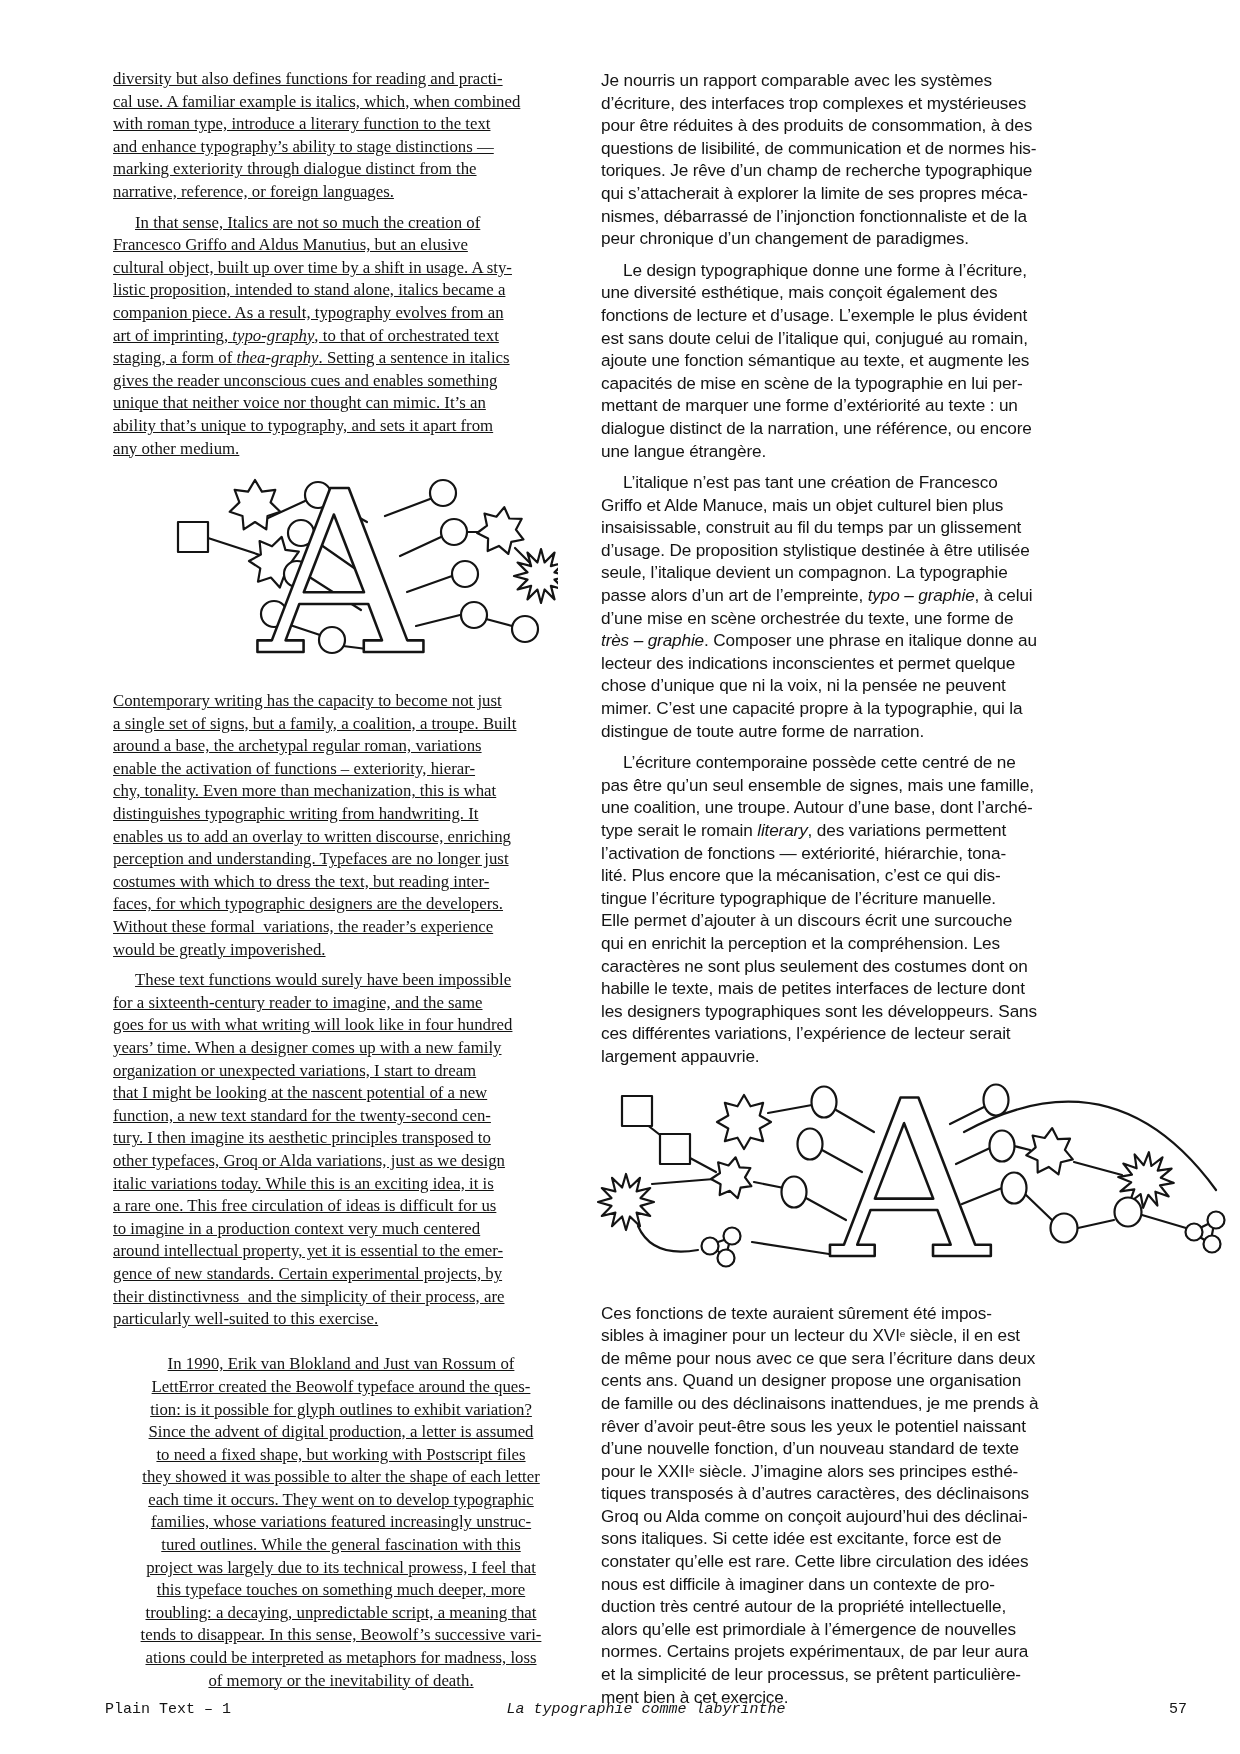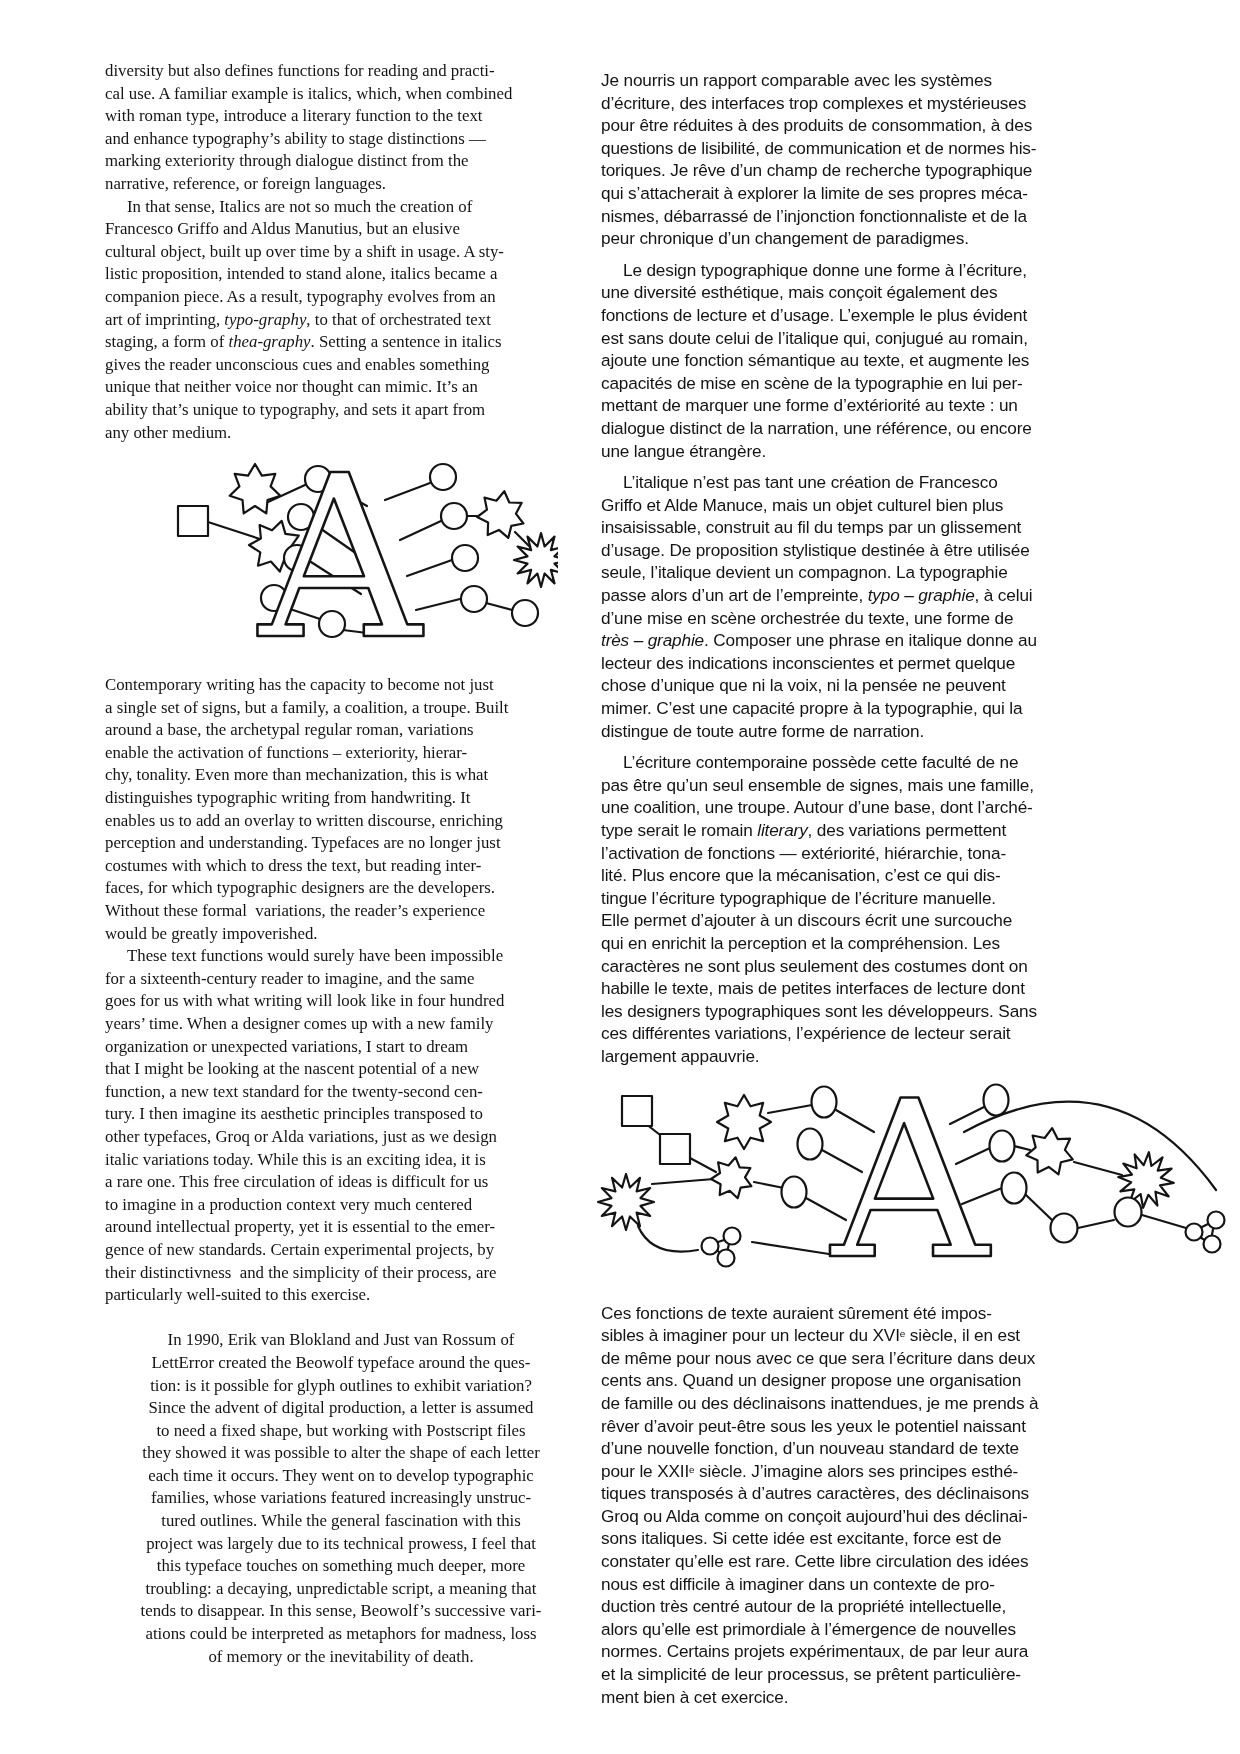--- a/index.html
+++ b/index.html
@@ -9,21 +9,21 @@
     background:#ffffff;
     color:#141414;
     overflow:hidden;
   }
   .col{position:absolute;top:60px;}
   .col-left{left:105px;width:472px;}
   .col-right{left:592px;width:556px;}
   .col-left p{
     font-family:"Liberation Serif",serif;
     font-size:16.8px;line-height:22.6px;
-    margin:0;white-space:pre-wrap;
+    margin:8px;white-space:pre-wrap;text-decoration:underline;
   }
   .col-right p{
     font-family:"Liberation Sans",sans-serif;
     font-size:17.2px;line-height:22.6px;
     letter-spacing:-0.15px;
     margin:9px;white-space:pre-wrap;
   }
   p.indent{text-indent:22px;}
   p.gap{margin-top:22.6px;text-align:center;}
   em{font-style:italic;}
@@ -187,21 +187,21 @@
 insaisissable, construit au fil du temps par un glissement
 d’usage. De proposition stylistique destinée à être utilisée
 seule, l’italique devient un compagnon. La typographie
 passe alors d’un art de l’empreinte, </span><em>typo – graphie</em><span>, à celui
 d’une mise en scène orchestrée du texte, une forme de
 </span><em>très – graphie</em><span>. Composer une phrase en italique donne au
 lecteur des indications inconscientes et permet quelque
 chose d’unique que ni la voix, ni la pensée ne peuvent
 mimer. C’est une capacité propre à la typographie, qui la
 distingue de toute autre forme de narration.</span></p>
-        <p class="para indent"><span>L’écriture contemporaine possède cette faculté de ne
+        <p class="para indent"><span>L’écriture contemporaine possède cette centré de ne
 pas être qu’un seul ensemble de signes, mais une famille,
 une coalition, une troupe. Autour d’une base, dont l’arché-
 type serait le romain </span><em>literary</em><span>, des variations permettent
 l’activation de fonctions — extériorité, hiérarchie, tona-
 lité. Plus encore que la mécanisation, c’est ce qui dis-
 tingue l’écriture typographique de l’écriture manuelle.
 Elle permet d’ajouter à un discours écrit une surcouche
 qui en enrichit la perception et la compréhension. Les
 caractères ne sont plus seulement des costumes dont on
 habille le texte, mais de petites interfaces de lecture dont
@@ -281,14 +281,19 @@
 constater qu’elle est rare. Cette libre circulation des idées
 nous est difficile à imaginer dans un contexte de pro-
 duction très centré autour de la propriété intellectuelle,
 alors qu’elle est primordiale à l’émergence de nouvelles
 normes. Certains projets expérimentaux, de par leur aura
 et la simplicité de leur processus, se prêtent particulière-
 ment bien à cet exercice.</span></p>
       </div>
   </div>
 
+  <div class="footer">
+    <span class="f-left">Plain Text – 1</span>
+    <span class="f-center">La typographie comme labyrinthe</span>
+    <span class="f-right">57</span>
+  </div>
 
 </div>
 
 </body></html>

